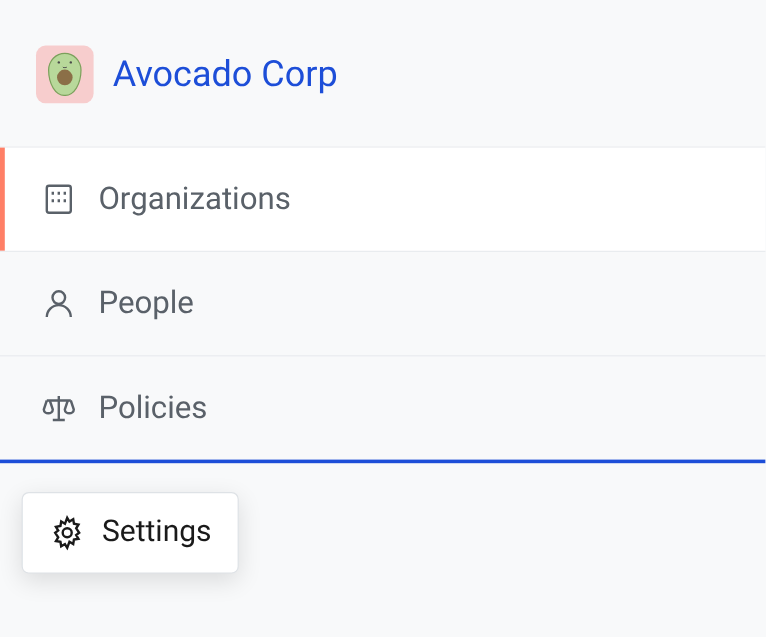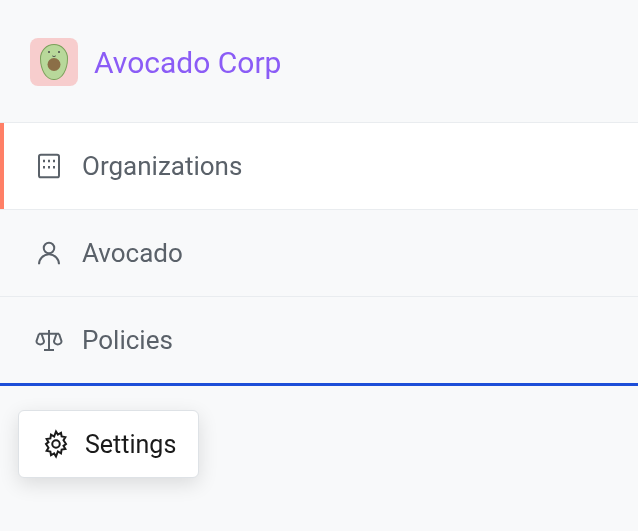--- a/index.html
+++ b/index.html
@@ -72,21 +72,21 @@
       height: 2px;
       border-bottom: 1px solid #4a4a4a;
       border-radius: 0 0 4px 4px;
       top: 4px;
       left: 50%;
       transform: translateX(-50%);
     }
     .company-name {
       font-size: 30px;
       font-weight: 400;
-      color: #8b5cf6;
+      color: #1d4ed8;
     }
     .nav {
       display: flex;
       flex-direction: column;
     }
     .nav-item {
       display: flex;
       align-items: center;
       padding: 28px 30px 28px 34px;
       gap: 18px;
@@ -131,21 +131,20 @@
     }
     .settings-popup {
       position: absolute;
       left: 18px;
       top: 410px;
       background: #ffffff;
       border: 1px solid #dee2e6;
       border-radius: 6px;
       box-shadow: 0 6px 20px rgba(0,0,0,0.12);
       display: flex;
-      align-items: center;
       padding: 18px 22px;
       gap: 14px;
       cursor: pointer;
     }
     .settings-popup .nav-icon svg {
       stroke: #1a1a1a;
     }
     .settings-popup .nav-label {
       color: #1a1a1a;
       font-size: 25px;
@@ -185,21 +184,21 @@
     </span>
     <span class="nav-label">Organizations</span>
   </div>
   <div class="nav-item">
     <span class="nav-icon">
       <svg viewBox="0 0 24 24">
           <circle cx="12" cy="8" r="4.2"></circle>
           <path d="M4 21c0-4.4 3.6-8 8-8s8 3.6 8 8"></path>
         </svg>
     </span>
-    <span class="nav-label">Avocado</span>
+    <span class="nav-label">People</span>
   </div>
   <div class="nav-item">
     <span class="nav-icon">
       <svg viewBox="0 0 24 24">
           <line x1="12" y1="4" x2="12" y2="20"></line>
           <line x1="4" y1="7" x2="20" y2="7"></line>
           <path d="M4 7l-2 6c0 1.5 1.5 2.5 3 2.5s3-1 3-2.5l-2-6"></path>
           <path d="M20 7l2 6c0 1.5-1.5 2.5-3 2.5s-3-1-3-2.5l2-6"></path>
           <line x1="8" y1="20" x2="16" y2="20"></line>
         </svg>

